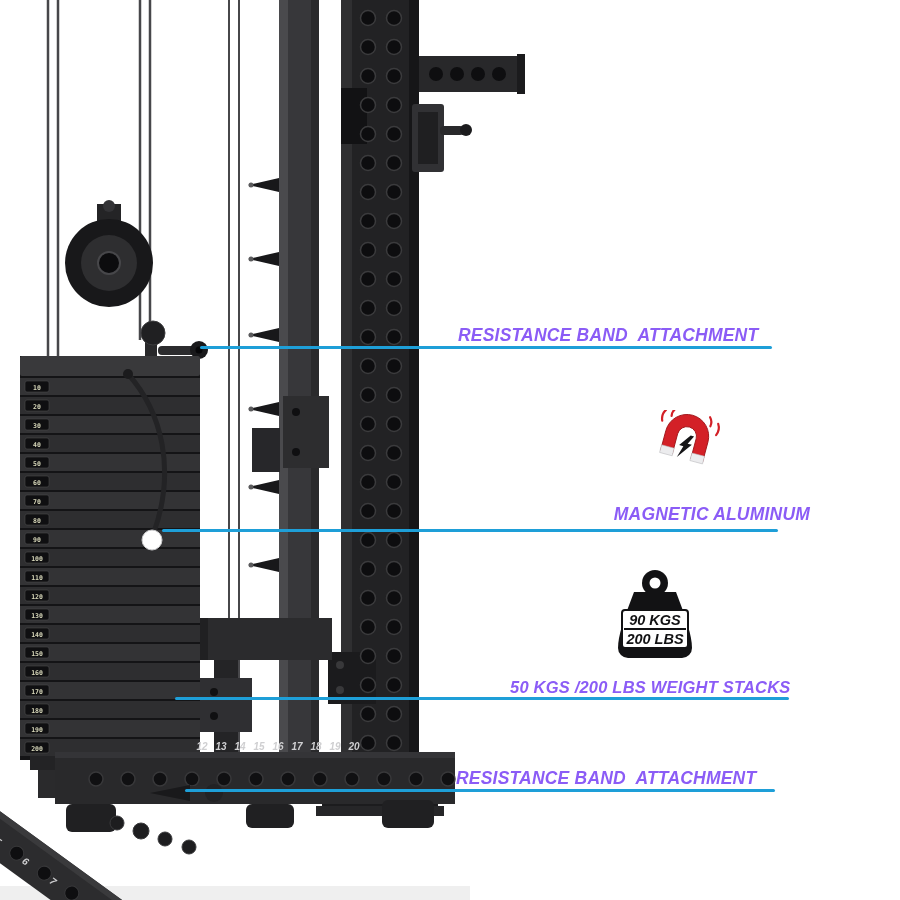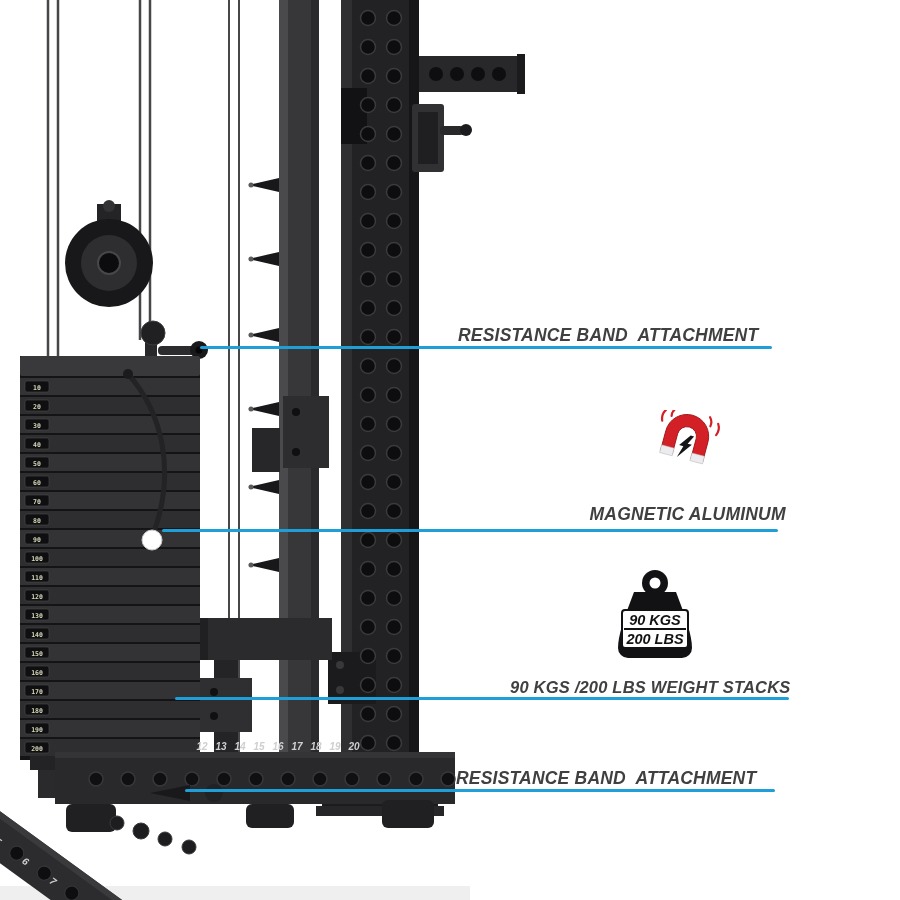--- a/index.html
+++ b/index.html
@@ -1,21 +1,21 @@
 <!DOCTYPE html>
 <html style="--accent: #1e9fd8;"><head>
 <meta charset="utf-8">
 <style>
   html,body{margin:0;padding:0;background:#fff;}
   #stage{position:relative;width:900px;height:900px;background:#ffffff;overflow:hidden;
          font-family:"Liberation Sans",sans-serif;}
   #machine{position:absolute;left:0;top:0;}
   .callout{position:absolute;font:italic 800 17.5px "Liberation Sans",sans-serif;
-           color:#404040;letter-spacing:.2px;white-space:pre;}
-  .callout.center{text-align:center;}
+           color:#8b5cf6;letter-spacing:.2px;white-space:pre;}
+  .callout.center{text-align:right;}
   .leader{position:absolute;height:3px;border-radius:2px;background:var(--accent,#1e9fd8);}
   .icon-abs{position:absolute;}
   
   .plate-num{font:600 6.5px "DejaVu Sans Mono",monospace;fill:#d8d8ba;text-anchor:middle;}
   .base-num{font:italic 700 10px "Liberation Sans",sans-serif;fill:#cfcfd1;text-anchor:middle;}
   .wt-text{font:italic 800 14.5px "Liberation Sans",sans-serif;fill:#121214;text-anchor:middle;}
 </style>
 </head>
 <body>
 
@@ -321,19 +321,19 @@
 
   <svg class="icon-abs" style="left:600px;top:568px;" width="110" height="102" viewBox="0 0 110 102">
     <circle cx="55" cy="15" r="13" fill="#121214"></circle>
     <circle cx="55" cy="15" r="5.5" fill="#ffffff"></circle>
     <path d="M34,24 h42 c10,26 16,44 16,56 a10,10 0 0 1 -10,10 h-54 a10,10 0 0 1 -10,-10 c0,-12 6,-30 16,-56 z" fill="#121214"></path>
     <rect x="22" y="42" width="66" height="38" rx="3" fill="#ffffff" stroke="#121214" stroke-width="2"></rect>
     <line x1="24" y1="61" x2="86" y2="61" stroke="#121214" stroke-width="2"></line>
     <text class="wt-text" x="55" y="57">90 KGS</text>
     <text class="wt-text" x="55" y="76">200 LBS</text>
   </svg>
-  <div class="callout" style="left:510px;top:678px;font-size:16.5px;">90 KGS /200 LBS WEIGHT STACKS</div>
+  <div class="callout" style="left:510px;top:678px;font-size:16.5px;">50 KGS /200 LBS WEIGHT STACKS</div>
   <div class="leader" style="left:175px;top:697px;width:614px;"></div>
 
   <div class="callout" style="left:456px;top:768px;">RESISTANCE BAND  ATTACHMENT</div>
   <div class="leader" style="left:185px;top:789px;width:590px;"></div>
 
 </div>
 
 </body></html>

